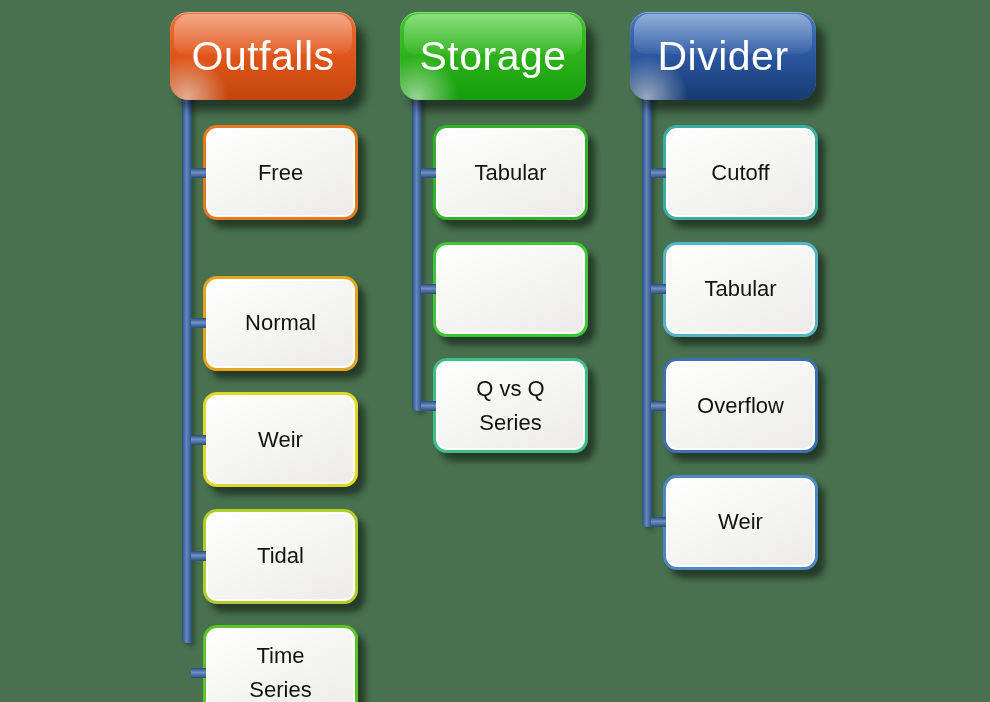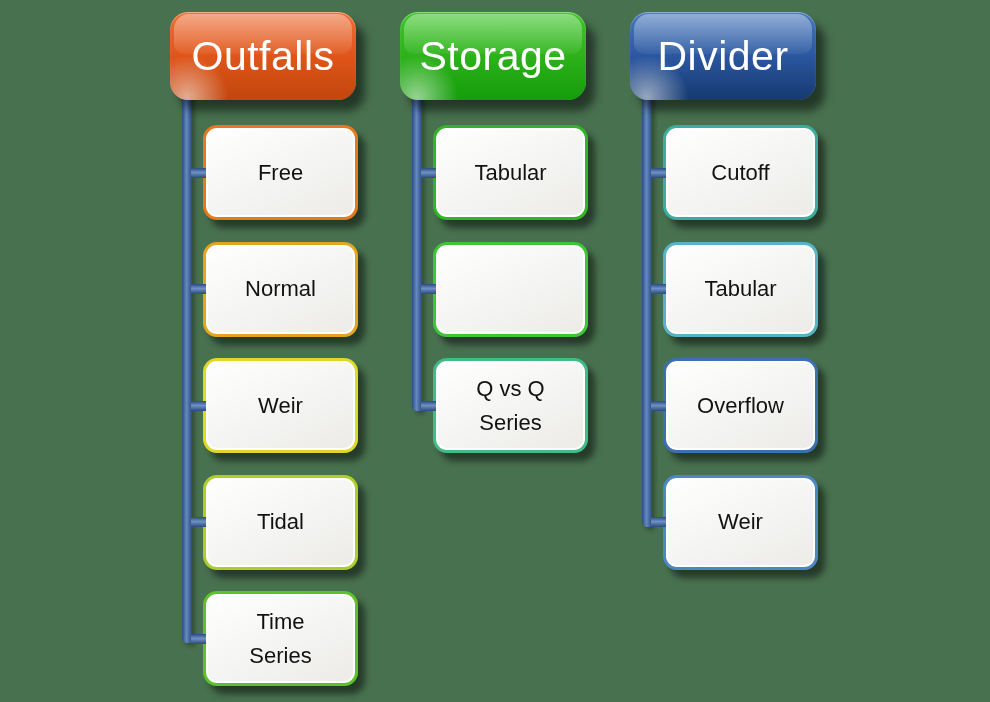--- a/index.html
+++ b/index.html
@@ -112,21 +112,21 @@
   <div class="branch" id="branch-0">
     <div class="hdr" style="--c1: #ED6F38; --c2: #E05519; --c3: #C4470E;">
       <span class="hdr-label">Outfalls</span>
     </div>
     <div class="vline"></div>
     <div class="children">
       <div class="child" style="border-color: rgb(230, 121, 27);">
         <span class="stub"></span>
         <span class="child-label">Free</span>
       </div>
-      <div class="child" style="border-color: rgb(227, 165, 30);">
+      <div class="child" style="border-color: rgb(227, 165, 30); margin-top: 34px;">
         <span class="stub"></span>
         <span class="child-label">Normal</span>
       </div>
       <div class="child" style="border-color: rgb(223, 216, 39);">
         <span class="stub"></span>
         <span class="child-label">Weir</span>
       </div>
       <div class="child" style="border-color: rgb(174, 205, 43);">
         <span class="stub"></span>
         <span class="child-label">Tidal</span>

